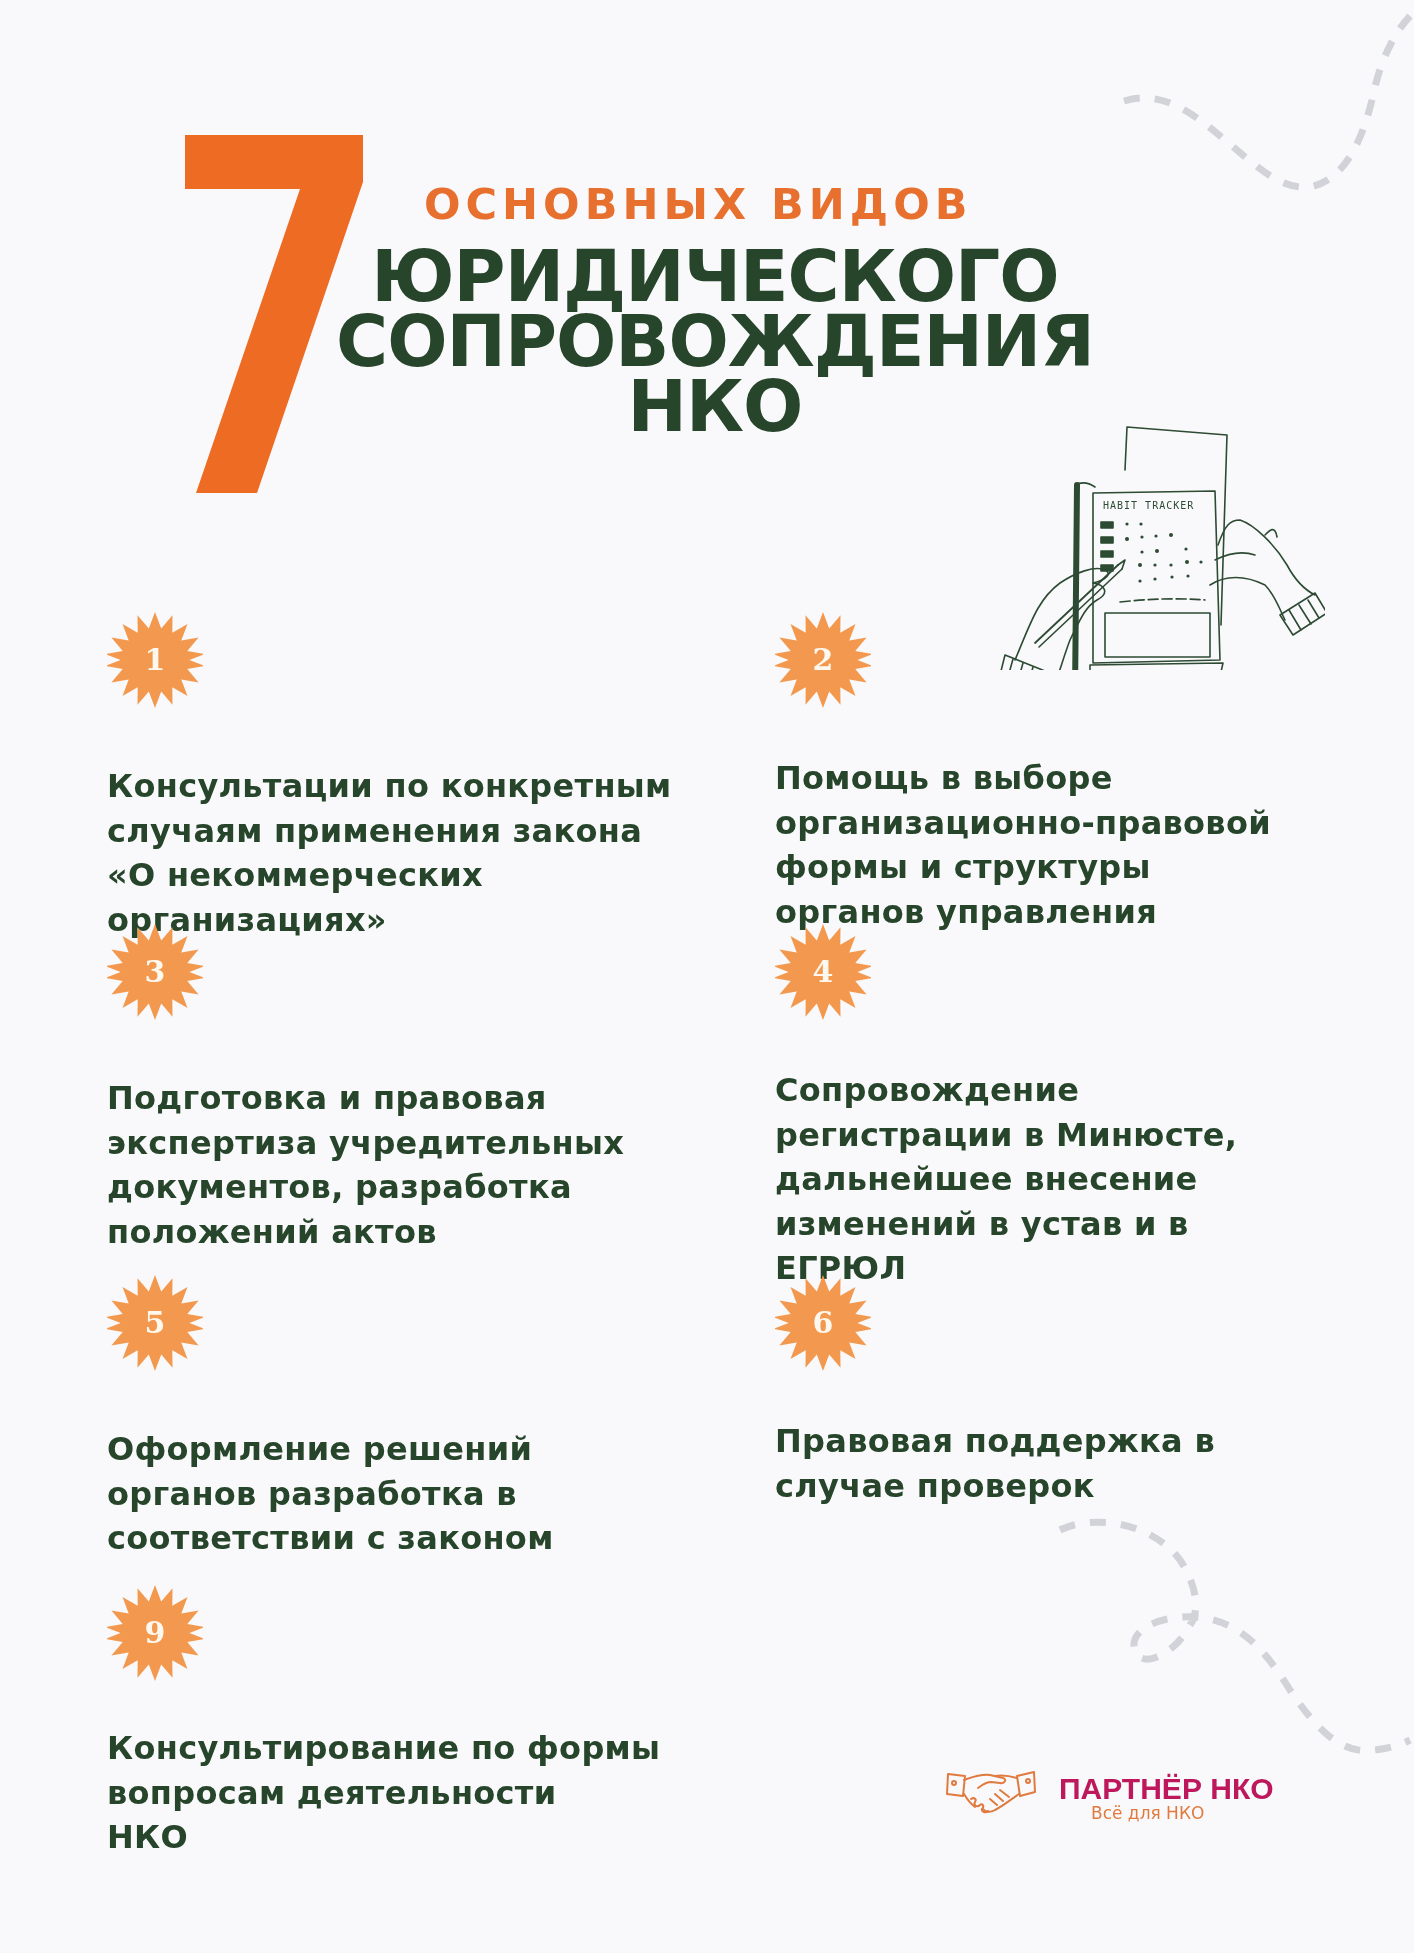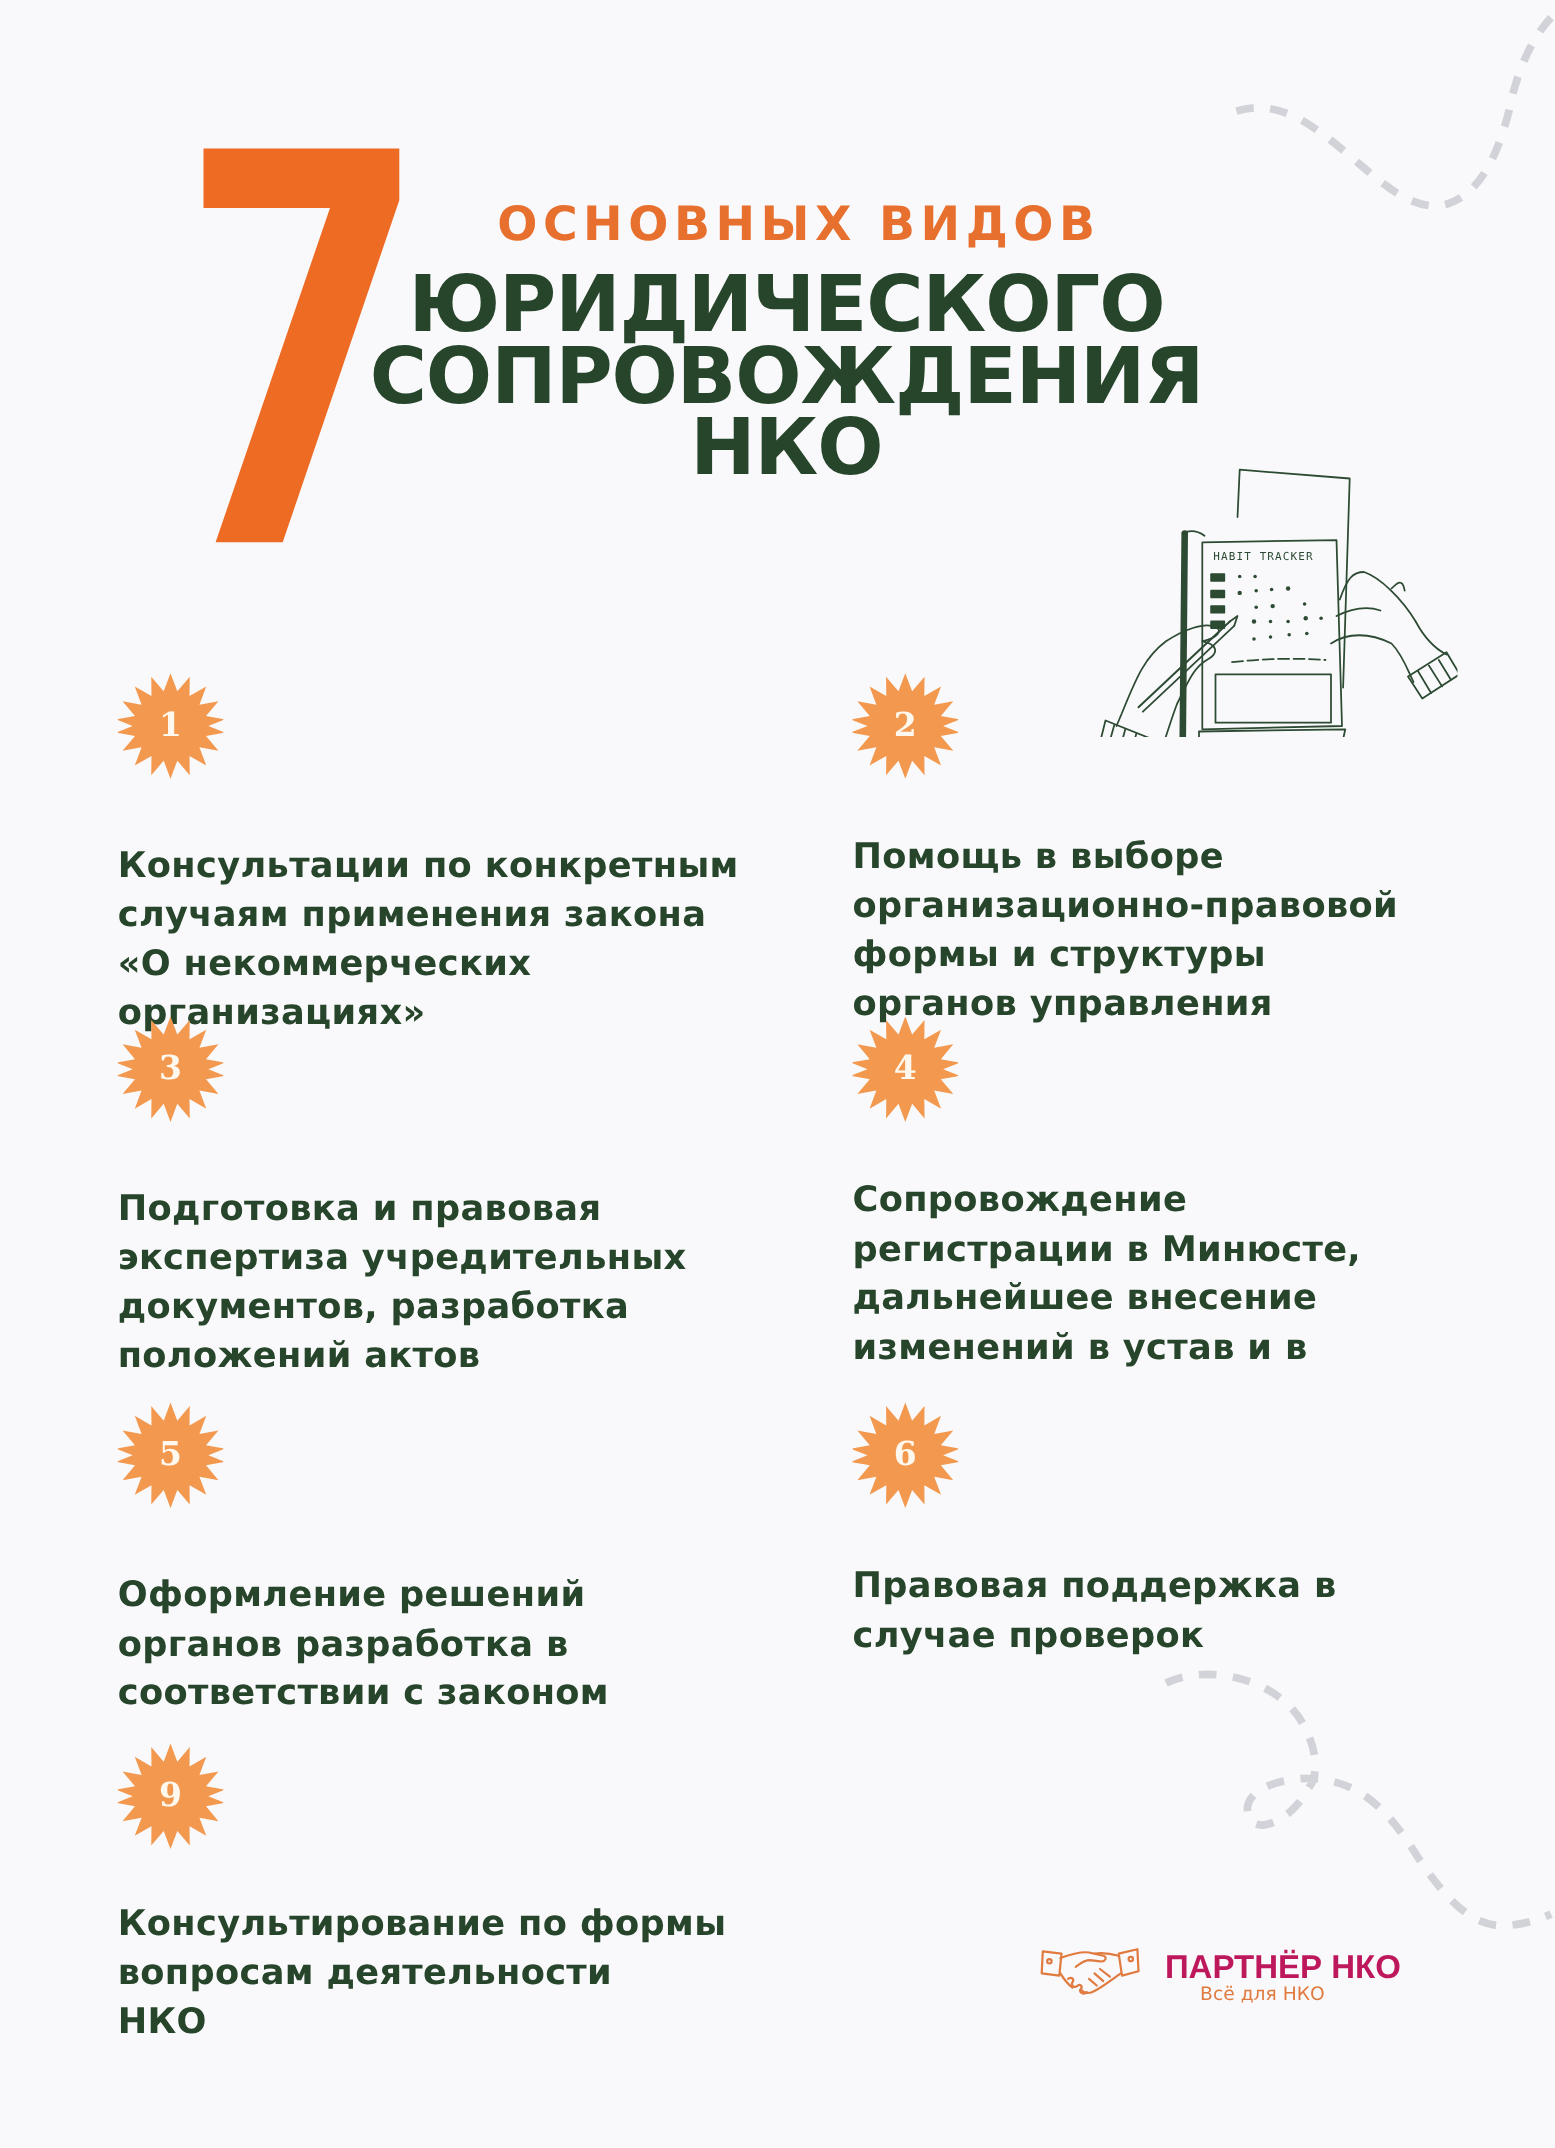--- a/index.html
+++ b/index.html
@@ -6,21 +6,21 @@
   body {
     width: 1414px; height: 1953px; position: relative; overflow: hidden;
     background: #F9F9FB;
     font-family: "DejaVu Sans", "Liberation Sans", sans-serif;
   }
   .deco { position: absolute; left: 0; top: 0; pointer-events: none; }
 
   
   .big-seven { position: absolute; left: 180px; top: 130px; width: 190px; height: 370px; }
   .subtitle {
-    position: absolute; left: 452px; top: 176px; width: 560px;
+    position: absolute; left: 424px; top: 176px; width: 560px;
     color: #E8702F; font-weight: bold; font-size: 43px; letter-spacing: 5px;
     line-height: 56px; white-space: nowrap;
   }
   .title {
     position: absolute; left: 320px; top: 244px; width: 790px;
     color: #26452A; font-weight: bold; font-size: 71px; line-height: 65px;
     text-align: center; letter-spacing: -1px;
   }
   .title div { white-space: nowrap; }
 
@@ -182,20 +182,21 @@
     <svg width="96" height="96" viewBox="0 0 96 96">
       <polygon fill="#F3994F" points="48,0 54.2,16.5 65.5,3.2 65.3,20.8 80.5,12.1 74.3,28.6 91.6,25.4 80.3,38.9 97.6,42.0 82.4,48 97.6,54 80.3,57.1 91.6,70.6 74.3,67.4 80.5,83.9 65.3,75.2 65.5,92.8 54.2,79.5 48,96 41.8,79.5 30.5,92.8 30.7,75.2 15.5,83.9 21.7,67.4 4.4,70.6 15.7,57.1 -1.6,54 13.6,48 -1.6,42 15.7,38.9 4.4,25.4 21.7,28.6 15.5,12.1 30.7,20.8 30.5,3.2 41.8,16.5"></polygon>
     </svg>
     <div class="badge-num">4</div>
   </div>
   <div class="item-text" style="top:100px;">
     <div>Сопровождение</div>
     <div>регистрации в Минюсте,</div>
     <div>дальнейшее внесение</div>
     <div>изменений в устав и в</div>
+    <div>ЕГРЮЛ</div>
   </div>
 </div>
 
 <div class="item" style="left:107px; top:1275px;">
   <div class="badge" style="left:0; top:0;">
     <svg width="96" height="96" viewBox="0 0 96 96">
       <polygon fill="#F3994F" points="48,0 54.2,16.5 65.5,3.2 65.3,20.8 80.5,12.1 74.3,28.6 91.6,25.4 80.3,38.9 97.6,42.0 82.4,48 97.6,54 80.3,57.1 91.6,70.6 74.3,67.4 80.5,83.9 65.3,75.2 65.5,92.8 54.2,79.5 48,96 41.8,79.5 30.5,92.8 30.7,75.2 15.5,83.9 21.7,67.4 4.4,70.6 15.7,57.1 -1.6,54 13.6,48 -1.6,42 15.7,38.9 4.4,25.4 21.7,28.6 15.5,12.1 30.7,20.8 30.5,3.2 41.8,16.5"></polygon>
     </svg>
     <div class="badge-num">5</div>
   </div>

